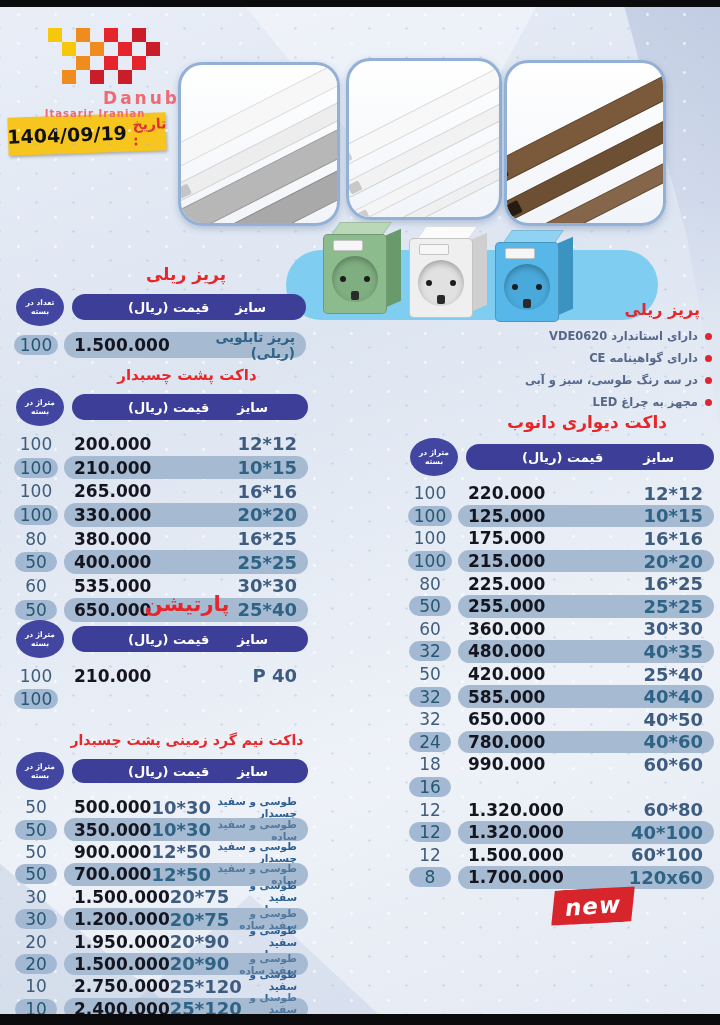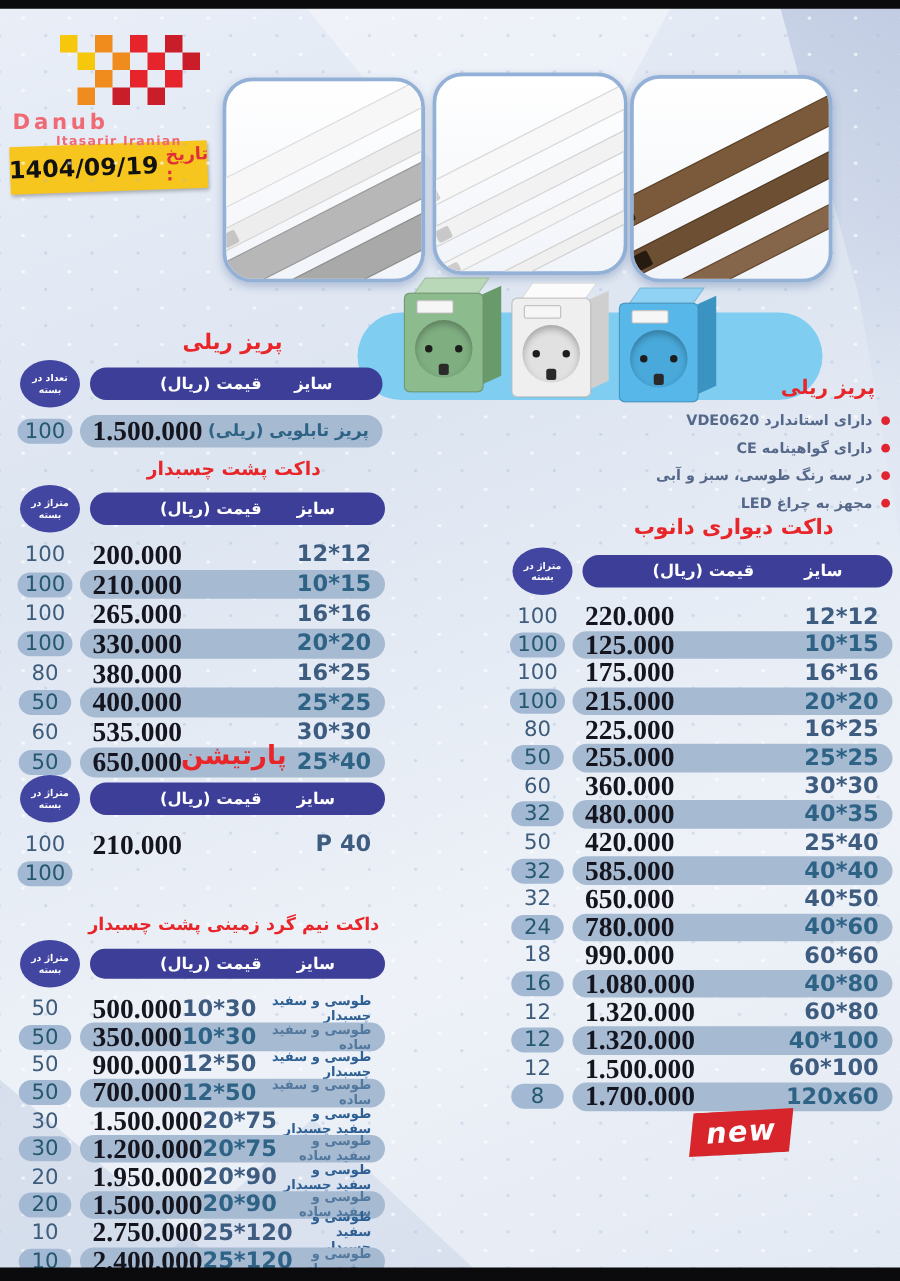--- a/index.html
+++ b/index.html
@@ -23,21 +23,21 @@
     background-image:radial-gradient(rgba(255,255,255,.65) 1.3px,transparent 1.9px),
                      radial-gradient(rgba(160,180,215,.35) 1.1px,transparent 1.7px);
     background-size:37px 29px,37px 29px;background-position:0 0,18px 14px;}
   .topbar{position:absolute;left:0;top:0;width:720px;height:7px;background:#0b0b0d;z-index:6;}
   .bottombar{position:absolute;left:0;bottom:0;width:720px;height:11px;background:#0b0b0d;z-index:6;}
 
   
   .logo{position:absolute;left:10px;top:10px;width:170px;height:150px;z-index:3;}
   .sq{position:absolute;width:14px;height:14px;}
   .sq.y{background:#f7c70c;} .sq.o{background:#f08b1e;} .sq.r{background:#e5242b;} .sq.rd{background:#c91e2a;}
-  .logo-name{position:absolute;left:0;top:78px;width:170px;text-align:left;
+  .logo-name{position:absolute;left:0;top:78px;width:170px;text-align:right;
     color:#ef6a74;font-weight:bold;font-size:17px;letter-spacing:3px;}
   .logo-sub{position:absolute;left:0;top:98px;width:170px;text-align:center;
     color:#ef6a74;font-weight:bold;font-size:10px;letter-spacing:1px;}
   .date-badge{position:absolute;left:8px;top:115px;width:158px;height:38px;background:#f6c51e;
     transform:rotate(-2deg);display:flex;align-items:center;justify-content:center;gap:6px;
     box-shadow:1px 2px 3px rgba(0,0,0,.25);}
   .date-val{color:#111;font-weight:bold;font-size:19px;}
   .date-lab{color:#e03038;font-weight:bold;font-size:14px;}
 
   
@@ -81,21 +81,21 @@
   .head-pill{flex:1;height:26px;border-radius:14px;background:#3c3e97;color:#fff;display:flex;
     align-items:center;justify-content:space-between;padding:0 40px 0 56px;font-size:13px;font-weight:bold;}
   .t-rows{margin-top:6px;}
   .t-row{display:flex;align-items:center;height:var(--rh,23px);}
   .t-row .qty{flex:0 0 56px;text-align:center;font-size:17px;color:#3e5c7c;}
   .t-row .qty i{font-style:normal;display:inline-block;min-width:30px;padding:0 6px;border-radius:12px;}
   .t-row.hl .qty i{background:#a3b9d3;color:#25586f;}
   .t-row .pill{flex:1;height:100%;border-radius:13px;display:flex;align-items:center;
     justify-content:space-between;padding:0 11px 0 10px;box-sizing:border-box;}
   .t-row.hl .pill{background:#a6bad2;}
-  .t-row .price{font-weight:bold;color:#15151f;font-size:22px;font-family:Liberation Serif, serif;}
+  .t-row .price{font-weight:bold;color:#15151f;font-size:17px;}
   .t-row .size{display:flex;align-items:center;gap:5px;direction:rtl;}
   .t-row .size u{text-decoration:none;color:#3d5c80;font-size:18px;font-weight:bold;}
   .t-row.hl .size u{color:#2f6386;}
   .t-row .size b{font-size:10.5px;color:#2d5f93;font-weight:bold;}
   .t-row.hl .size b{color:#52789e;}
   .tbl-rail .size u{font-size:13.5px;color:#2d5f93;}
 
   
   .new-badge{position:absolute;left:550px;top:888px;width:86px;height:36px;background:#d8242b;z-index:4;
     transform:rotate(-4deg);-webkit-clip-path:polygon(7% 0,100% 4%,93% 100%,0 96%);
@@ -597,26 +597,20 @@
           <span class="qty"><i>18</i></span>
           <span class="pill">
             <span class="price">990.000</span>
             <span class="size">
               <u>60*60</u>
             </span>
           </span>
         </div>
         <div class="t-row hl">
           <span class="qty"><i>16</i></span>
-          <span class="pill">
-            <span class="price">1.080.000</span>
-            <span class="size">
-              <u>80*40</u>
-            </span>
-          </span>
         </div>
         <div class="t-row">
           <span class="qty"><i>12</i></span>
           <span class="pill">
             <span class="price">1.320.000</span>
             <span class="size">
               <u>80*60</u>
             </span>
           </span>
         </div>

